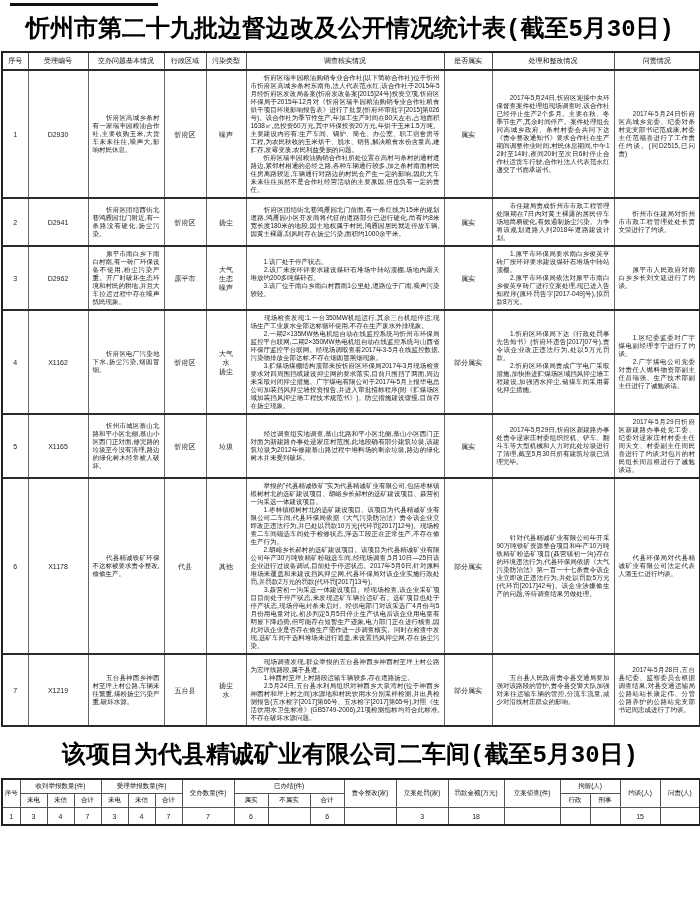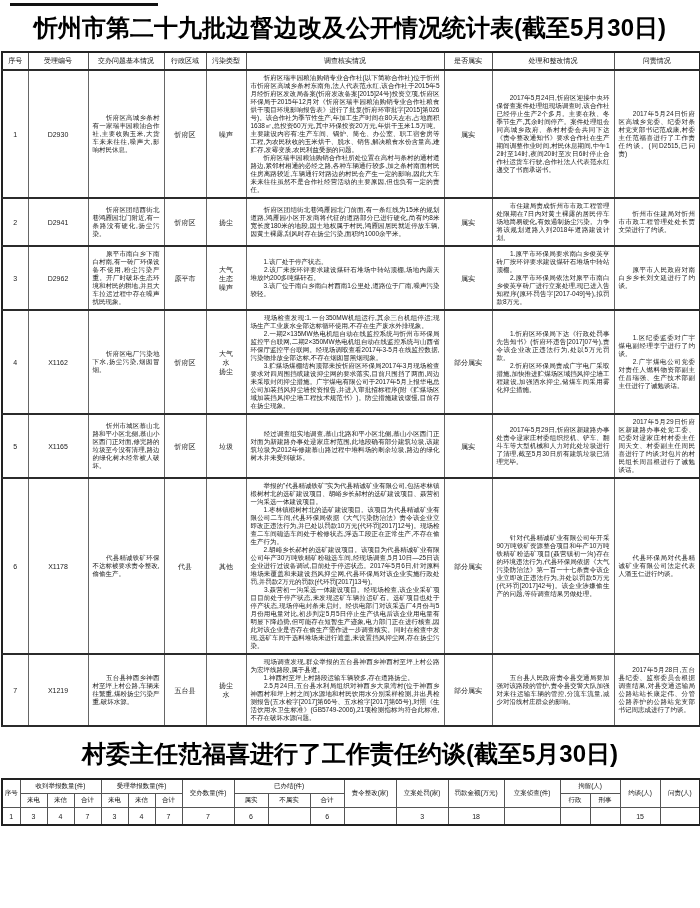--- a/index.html
+++ b/index.html
@@ -1,18 +1,18 @@
 <!DOCTYPE html>
 <html><head>
 <meta charset="utf-8">
 <style>
   html,body{margin:0;padding:0;background:#ffffff;}
   body{width:700px;height:908px;overflow:hidden;font-family:"Liberation Sans",sans-serif;color:#1a1a1a;}
   .top-rule{width:148px;height:3px;background:#111;margin:3px 0 0 10px;}
-  .doc-title{text-align:center;font-size:24px;font-weight:bold;letter-spacing:0px;color:#000;margin:6px 0 7px 0;font-family:Liberation Sans, sans-serif;}
+  .doc-title{text-align:center;font-size:24px;font-weight:bold;letter-spacing:0px;color:#000;margin:6px 0 7px 0;font-family:Liberation Mono, monospace;}
   table{border-collapse:collapse;table-layout:fixed;width:698px;margin:0 1px;}
   .stats{border:2px solid #222;}
   .stats th{border:1px solid #555;font-size:7px;font-weight:normal;padding:3px 1px;color:#111;}
   .stats td{border:1px solid #666;border-top:2px solid #2b2b2b;border-bottom:2px solid #2b2b2b;padding:3px 4px;vertical-align:middle;}
   .tc{text-align:center;font-size:7px;line-height:9px;white-space:pre-line;}
   .tl{text-align:justify;font-size:6.5px;line-height:8px;white-space:pre-wrap;word-break:break-all;}
   .summary{border:2px solid #222;margin-top:2px;}
   .summary th{border:1px solid #555;font-size:6.5px;font-weight:normal;padding:2px 0;color:#111;}
   .summary td{border:1px solid #555;font-size:7px;text-align:center;padding:3px 0;height:10px;}
 </style>
@@ -138,21 +138,21 @@
     <td class="tl">　　现场调查发现,群众举报的五台县神西乡神西村至坪上村公路为宏坪线路段,属于县道。
 　　1.神西村至坪上村路段运输车辆较多,存在道路扬尘。
 　　2.5月24日,五台县水利局组织对神西乡大泉湾村(位于神西乡神西村和坪上村之间)水源地和村民饮用水分别采样检测,并出具检测报告(五水检字[2017]第66号、五水检字[2017]第65号),对照《生活饮用水卫生标准》(GB5749-2006),21项检测指标均符合此标准,不存在破坏水源问题。</td>
     <td class="tc">部分属实</td>
     <td class="tl">　　五台县人民政府责令县交通局要加强对该路段的管护,责令县交警大队加强对来往运输车辆的管控,分流车流量,减少对沿线村庄群众的影响。</td>
     <td class="tl">　　2017年5月28日,五台县纪委、监察委员会根据调查结果,对县交通运输局公路站站长康定伟、分管公路养护的公路站党支部书记周志成进行了约谈。</td>
   </tr>
 </tbody>
   </table>
 
-<h1 class="doc-title" style="margin-top:11px;margin-bottom:8px;">村委主任范福喜进行了工作责任约谈(截至5月30日)</h1>
+<h1 class="doc-title" style="margin-top:11px;margin-bottom:8px;">该项目为代县精诚矿业有限公司二车间(截至5月30日)</h1>
 
 <table class="summary">
   <colgroup>
     <col style="width:18px">
     <col style="width:27px">
       <col style="width:27px">
       <col style="width:27px">
     <col style="width:27px">
       <col style="width:27px">
       <col style="width:27px">

